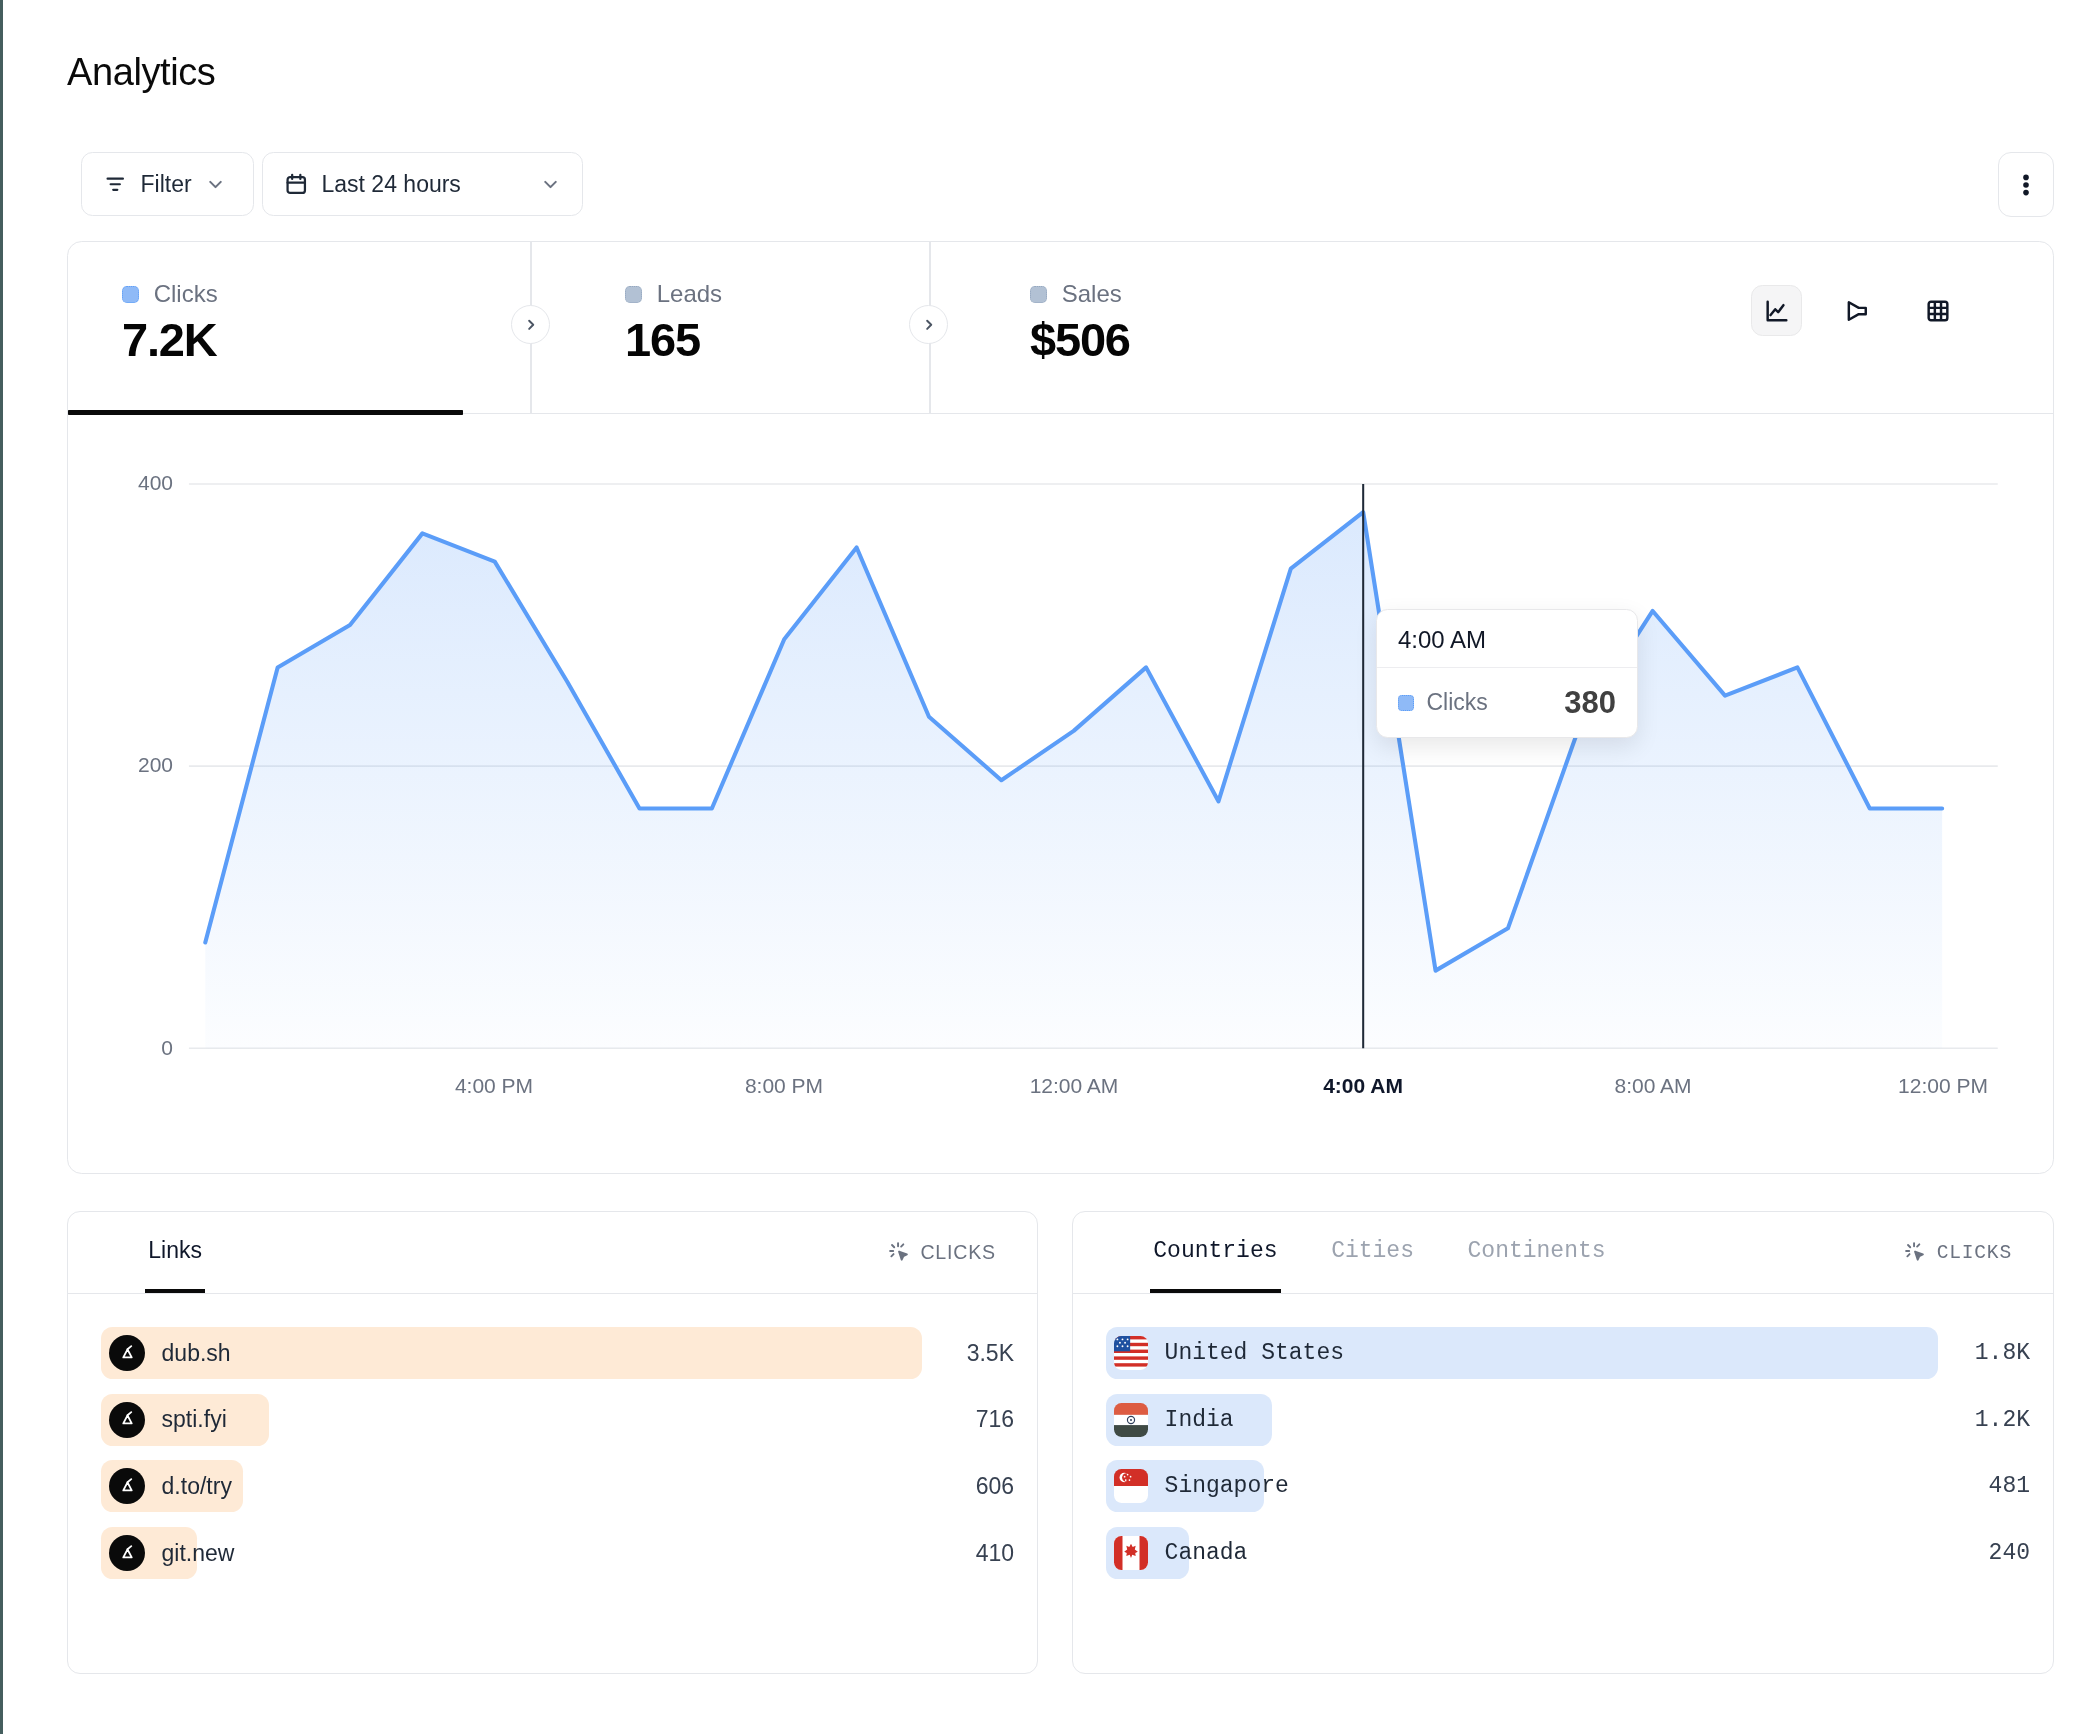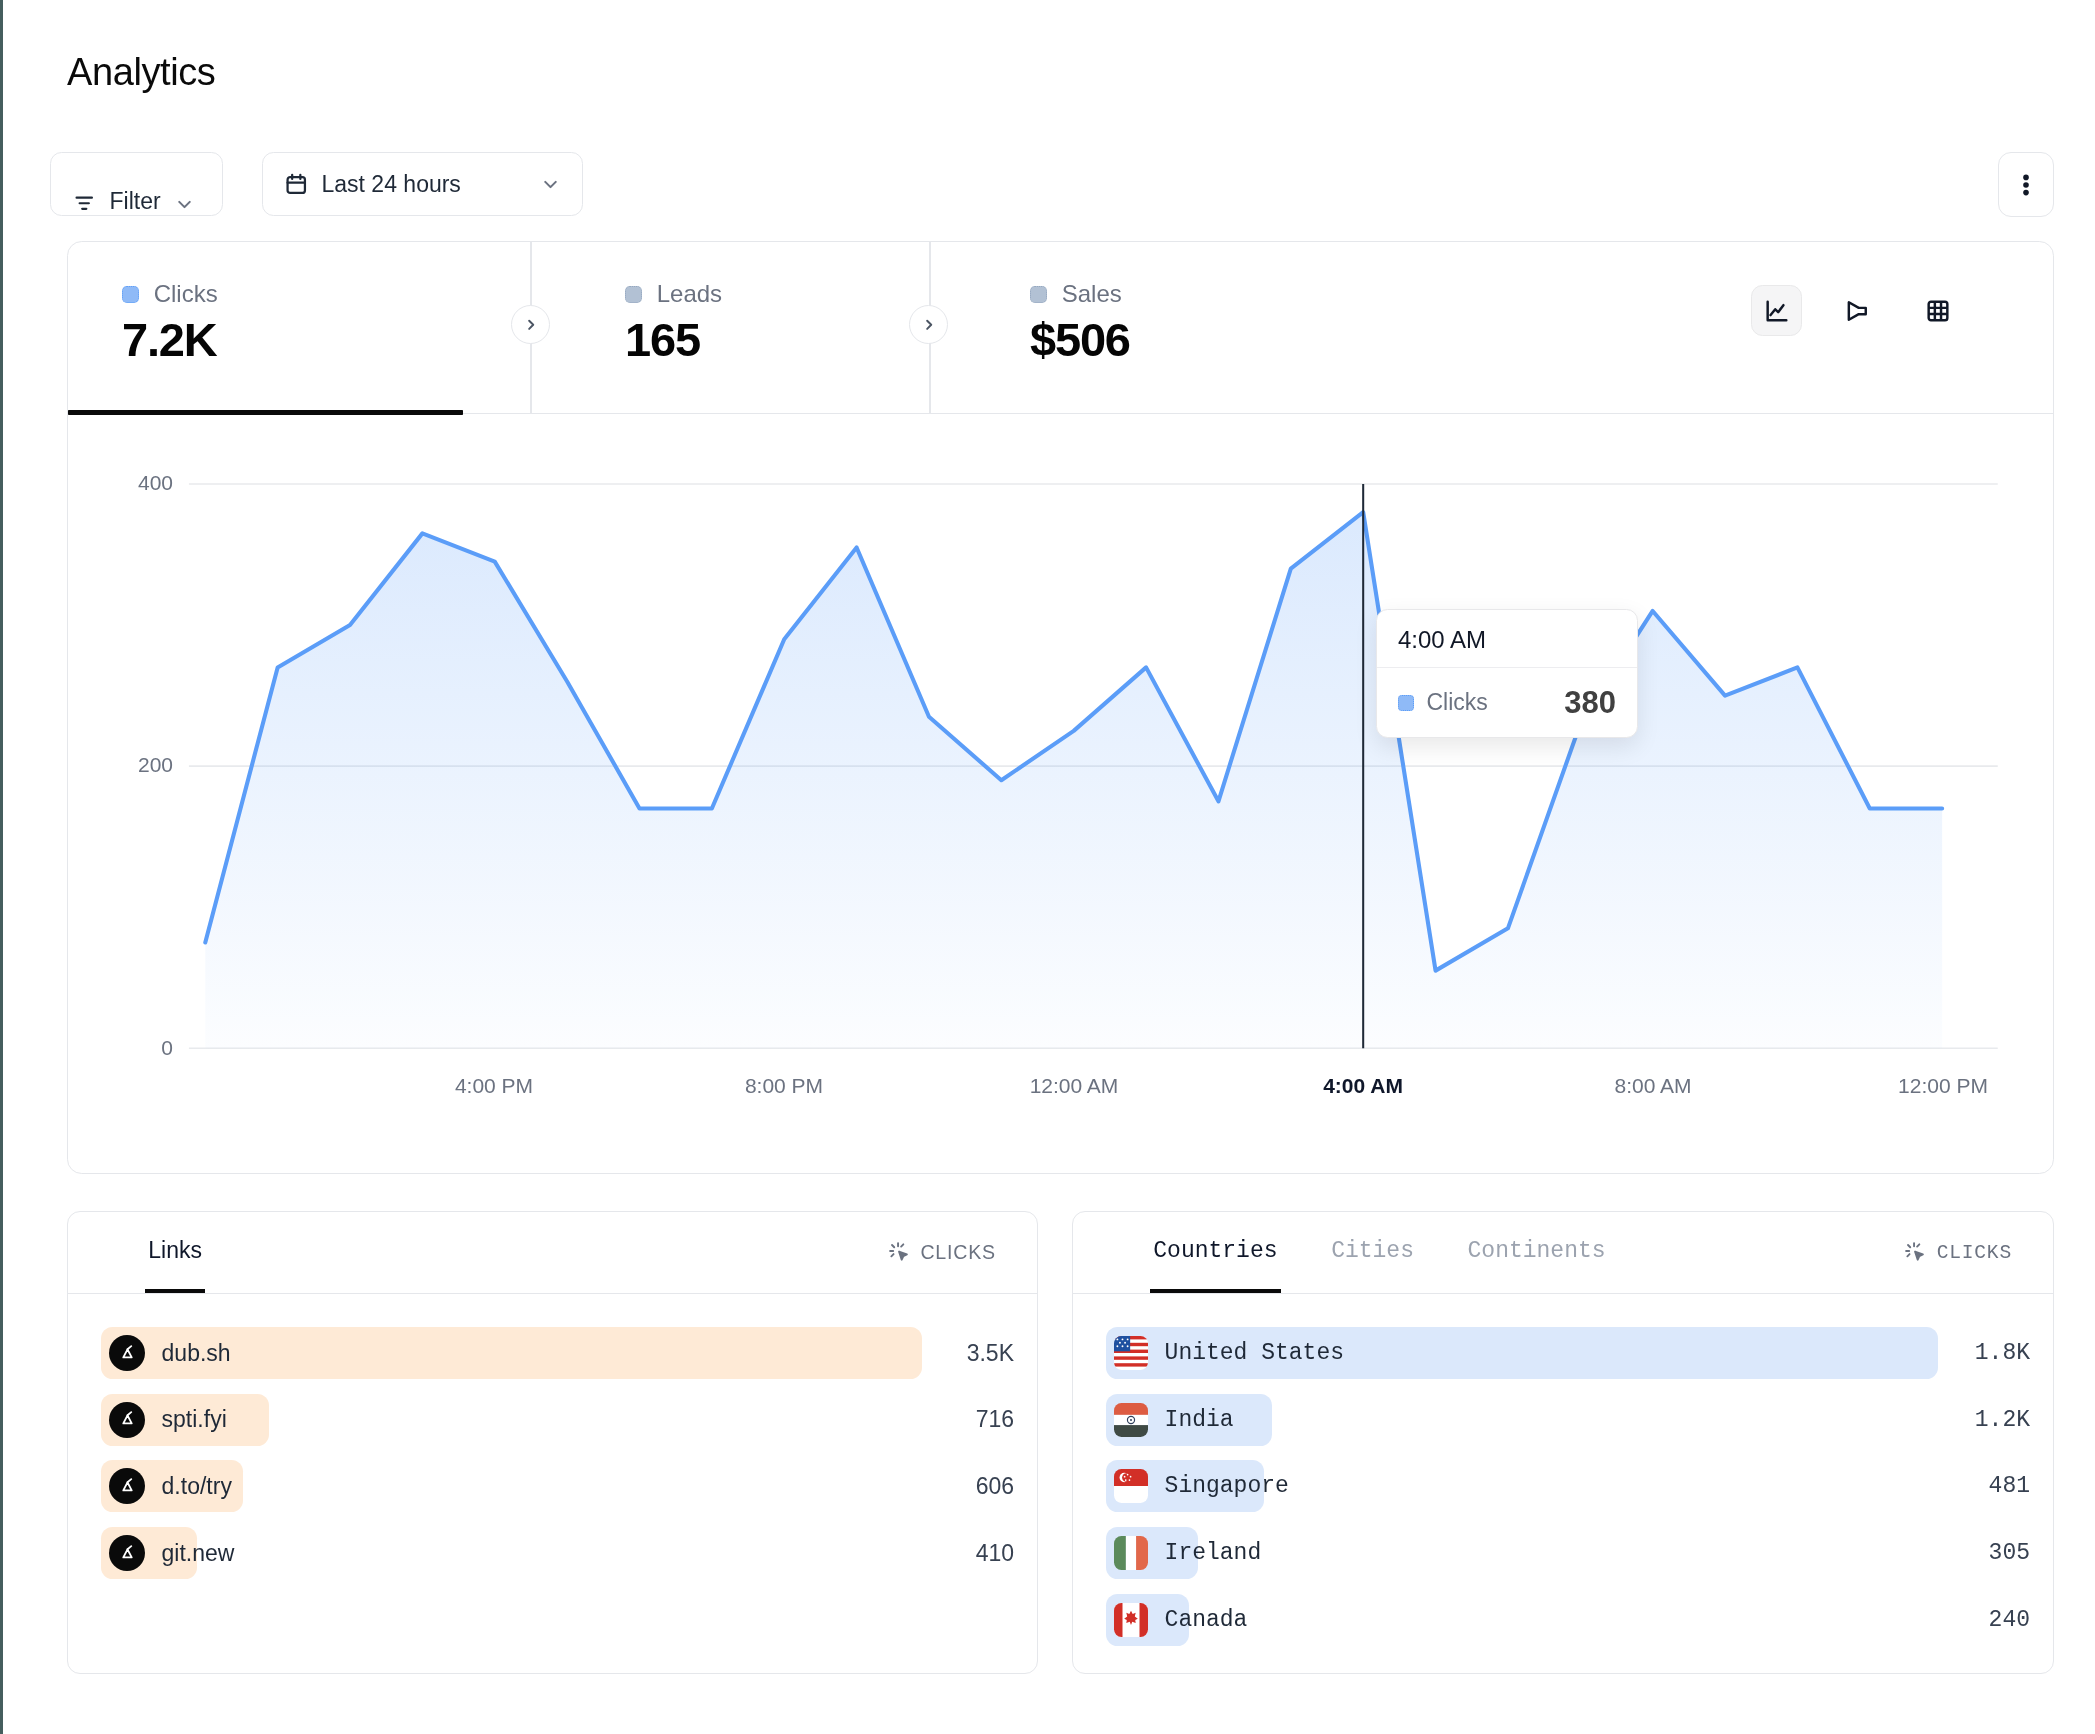--- a/index.html
+++ b/index.html
@@ -5,21 +5,21 @@
   * { box-sizing: border-box; margin: 0; padding: 0; }
   html,body { width:2096px; height:1735px; background:#fff; overflow:hidden;
     font-family:"Liberation Sans","DejaVu Sans",sans-serif; color:#111827; }
   .left-strip { position:absolute; left:0; top:0; width:2.5px; height:1735px; background:var(--strip,#455e5e); }
 
   .page-title { position:absolute; left:67px; top:51px; font-size:38px; font-weight:400; color:#0a0a0a; letter-spacing:-0.4px; }
 
   
   .toolbar-btn { position:absolute; top:152px; height:64px; background:#fff; border:1.6px solid #e5e7eb;
     border-radius:11.5px; display:flex; align-items:center; gap:13px; padding:0 21px; cursor:pointer; }
-  .btn-filter { left:50px; width:173px;align-items:flex-end; }
+  .btn-filter { left:81px; width:173px; }
   .btn-daterange { left:262px; width:321px; }
   .toolbar-btn .lbl { font-size:23px; font-weight:500; color:#1f2937; white-space:nowrap; }
   .btn-daterange .chev { margin-left:auto; }
   .btn-kebab { position:absolute; top:152px; left:1998px; width:56px; height:65px; background:#fff;
     border:1.6px solid #e5e7eb; border-radius:13px; display:flex; align-items:center; justify-content:center; cursor:pointer; }
   svg.ic { flex:0 0 auto; }
 
   
   .main-card { position:absolute; left:67px; top:241px; width:1987px; height:933px;
     border:1.6px solid #e5e7eb; border-radius:14.7px; background:#fff; }
@@ -382,36 +382,20 @@
                 <circle cx="12.5" cy="9" r="1"></circle>
               </g>
             </svg>
           </span>
         </span>
     <span class="row-label">Singapore</span>
     <span class="row-value">481</span>
   </div>
       <div class="bar-row">
     <div class="bar-track">
-          <div class="bar" style="width: 11%;"></div>
-        </div>
-    <span class="row-icon">
-          <span class="flag">
-            <svg width="34" height="34" viewBox="0 0 40 40">
-              <rect width="14" height="40" fill="#5b8a5b"></rect>
-              <rect x="14" width="12" height="40" fill="#fff"></rect>
-              <rect x="26" width="14" height="40" fill="#e2684a"></rect>
-            </svg>
-          </span>
-        </span>
-    <span class="row-label">Ireland</span>
-    <span class="row-value">305</span>
-  </div>
-      <div class="bar-row">
-    <div class="bar-track">
           <div class="bar" style="width: 10%;"></div>
         </div>
     <span class="row-icon">
           <span class="flag">
             <svg width="34" height="34" viewBox="0 0 40 40">
               <rect width="40" height="40" fill="#fff"></rect>
               <rect width="10" height="40" fill="#d22f27"></rect>
               <rect x="30" width="10" height="40" fill="#d22f27"></rect>
          <path fill="#d22f27" d="M20 9l2 4 3.5-1.5-1 4.5 3.5 2.5-3 1.5.5 3.5-4-1.5-1.5 4-1.5-4-4 1.5.5-3.5-3-1.5 3.5-2.5-1-4.5L18 13z"></path>
             </svg>

